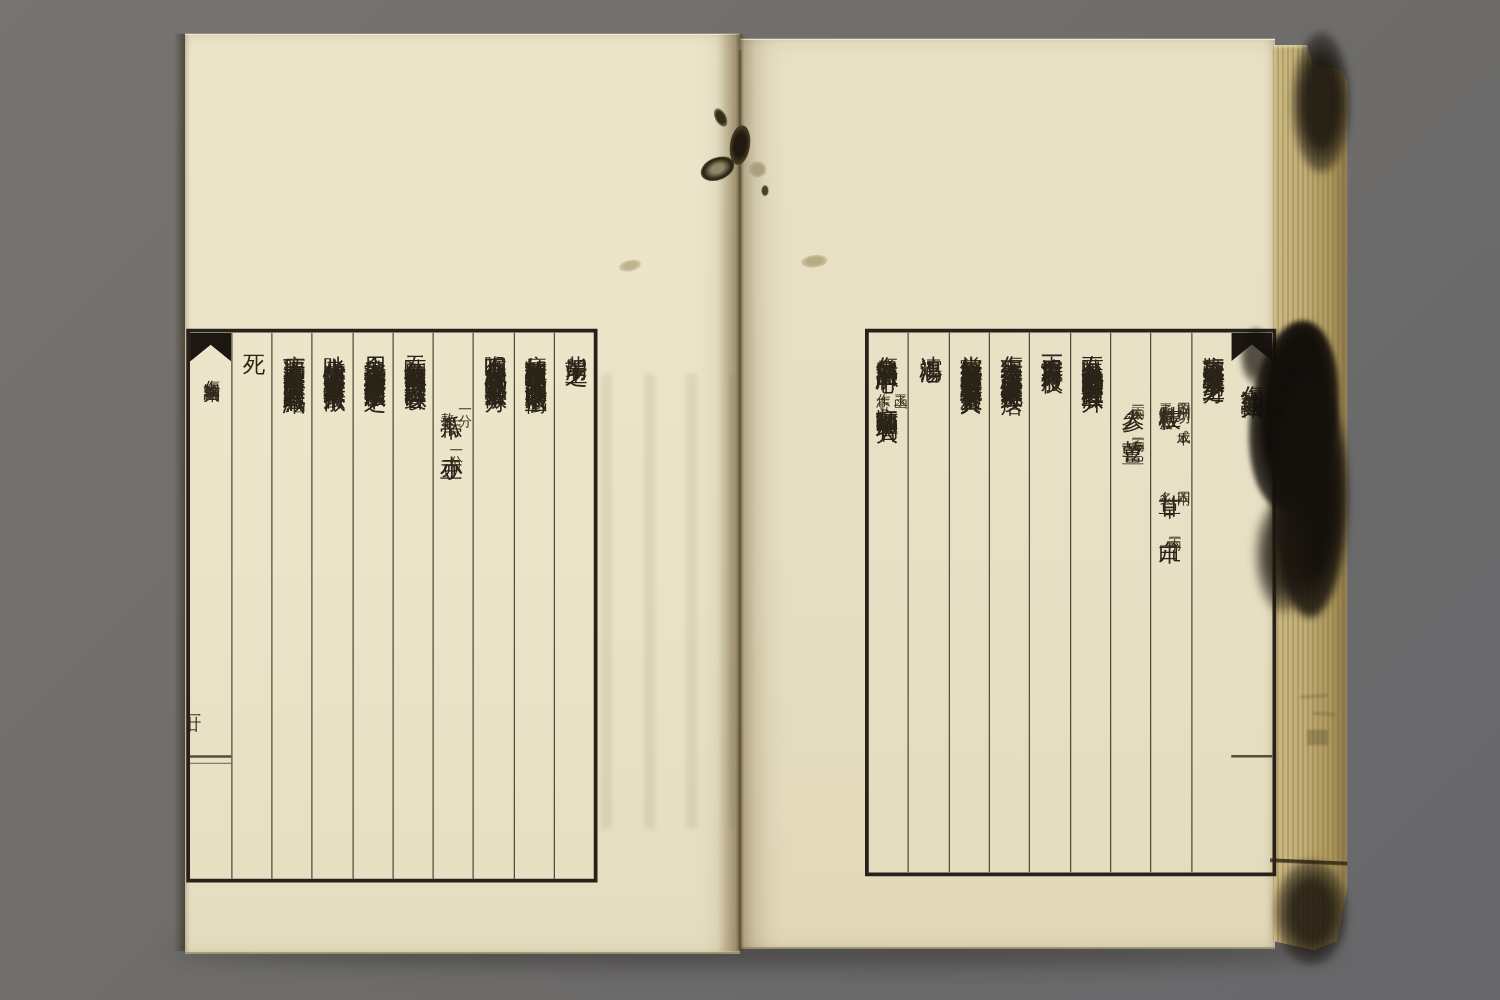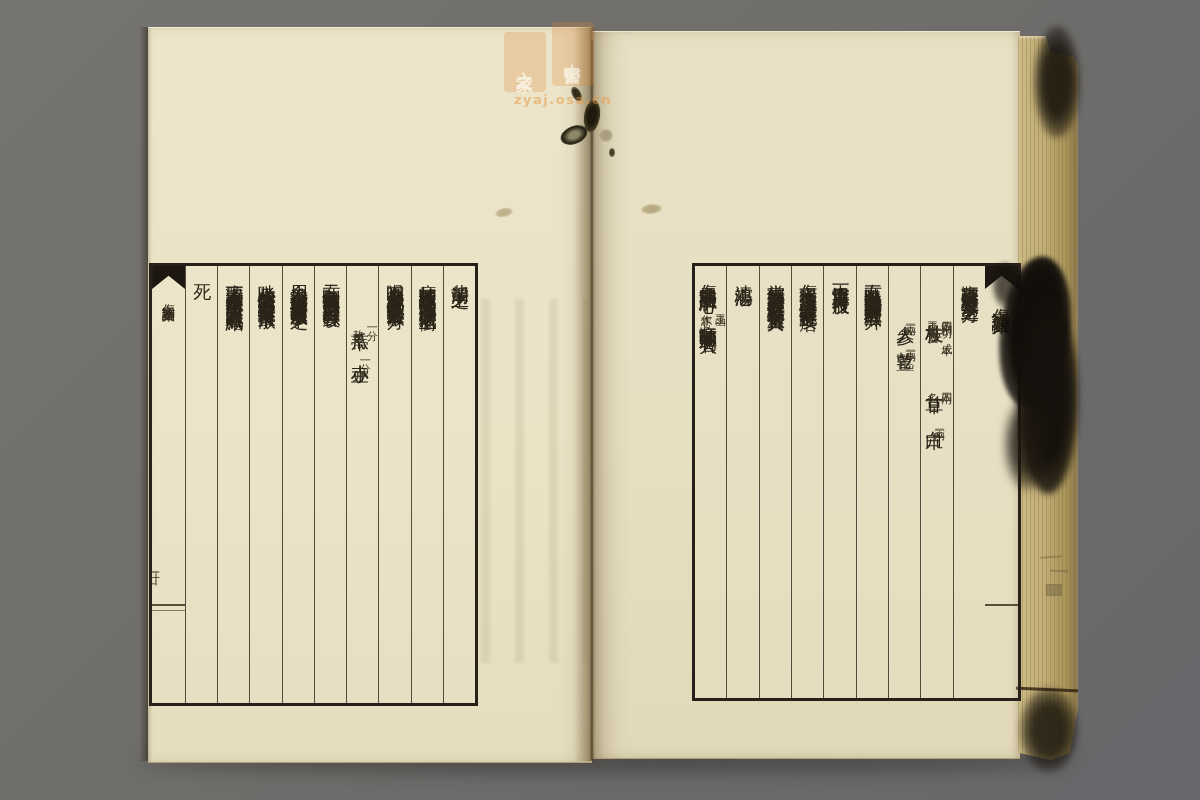--- a/index.html
+++ b/index.html
@@ -207,23 +207,14 @@
   </div>
 
   <div class="hole h1"></div>
   <div class="hole h2"></div>
   <div class="hole h3"></div>
   <div class="hole h4"></div>
   <div class="hole h5"></div>
   <div class="hole h6"></div>
   <div class="hole h7"></div>
 
-  <div class="watermark">
-    <div class="seal seal-left">
-      <span>之家</span>
-    </div>
-    <div class="seal seal-right">
-      <span>中醫</span>
-    </div>
-    <div class="wm-url">zyaj.osa.cn</div>
-  </div>
 
 </div>
 
 </body></html>

